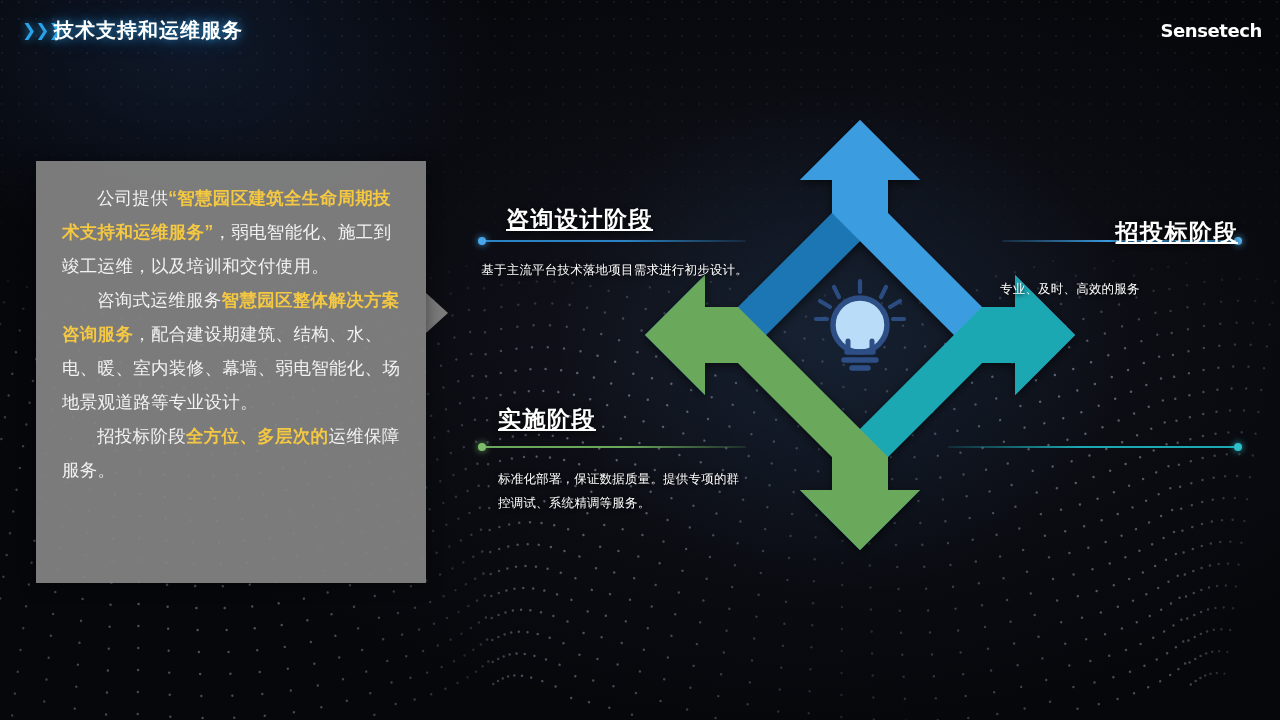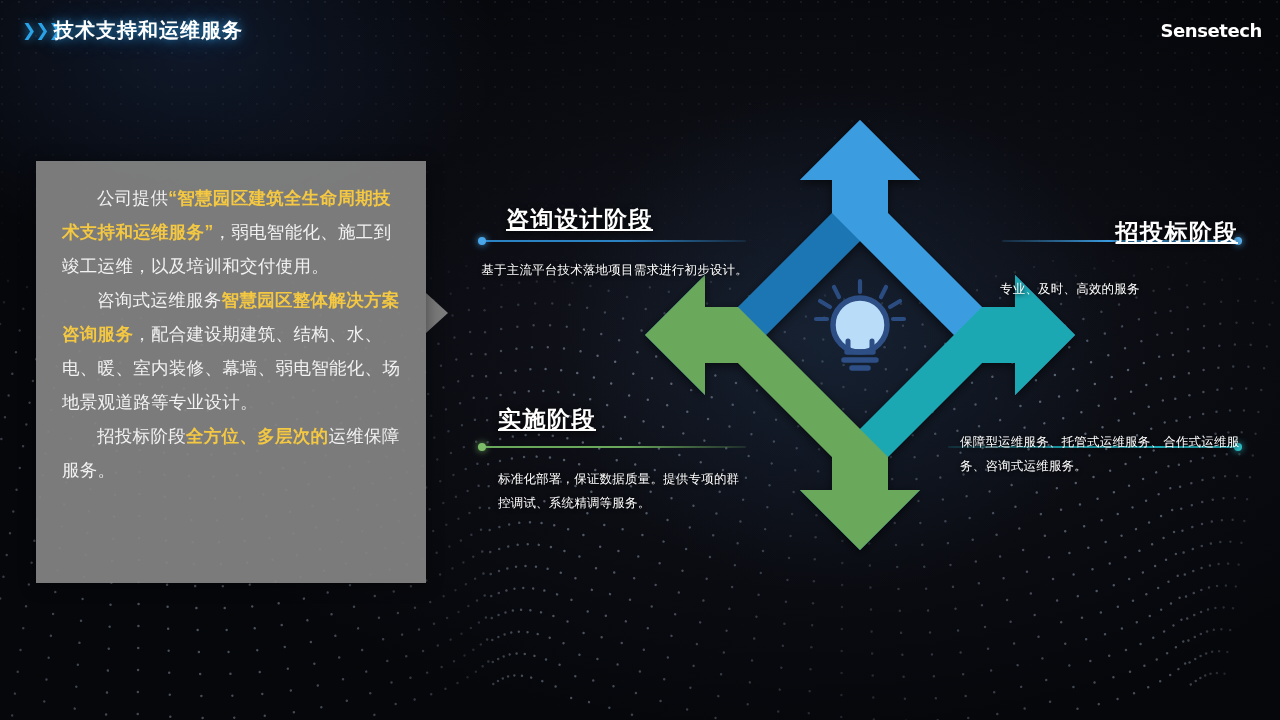--- a/index.html
+++ b/index.html
@@ -342,16 +342,15 @@
   <div class="q" id="q-impl">
     <div class="q-title">实施阶段</div>
     <div class="q-desc">标准化部署，保证数据质量。提供专项的群控调试、系统精调等服务。</div>
   </div>
 
   <div class="rule" id="rule-ops">
     <div class="bar" style="background:linear-gradient(270deg,#1ca8b3,#1ca8b3 55%,rgba(28,168,179,.15));"></div>
     <div class="dot" style="background:#2ec0c9;box-shadow:0 0 7px rgba(46,192,201,.9);"></div>
   </div>
   <div class="q" id="q-ops">
-    <div class="q-desc">保障型运维服务、托管式运维服务、合作式运维服务、咨询式运维服务。</div>
   </div>
 
 </div>
 
 </body></html>

